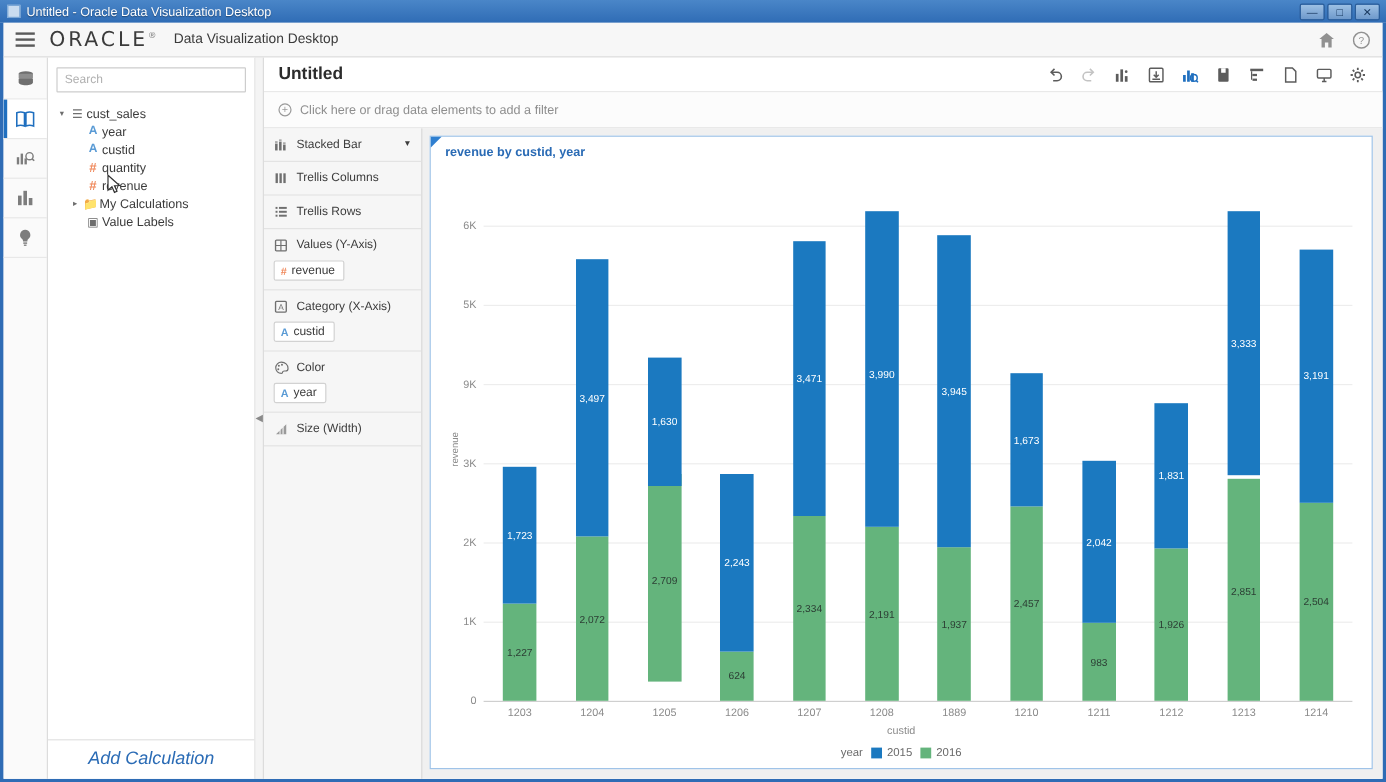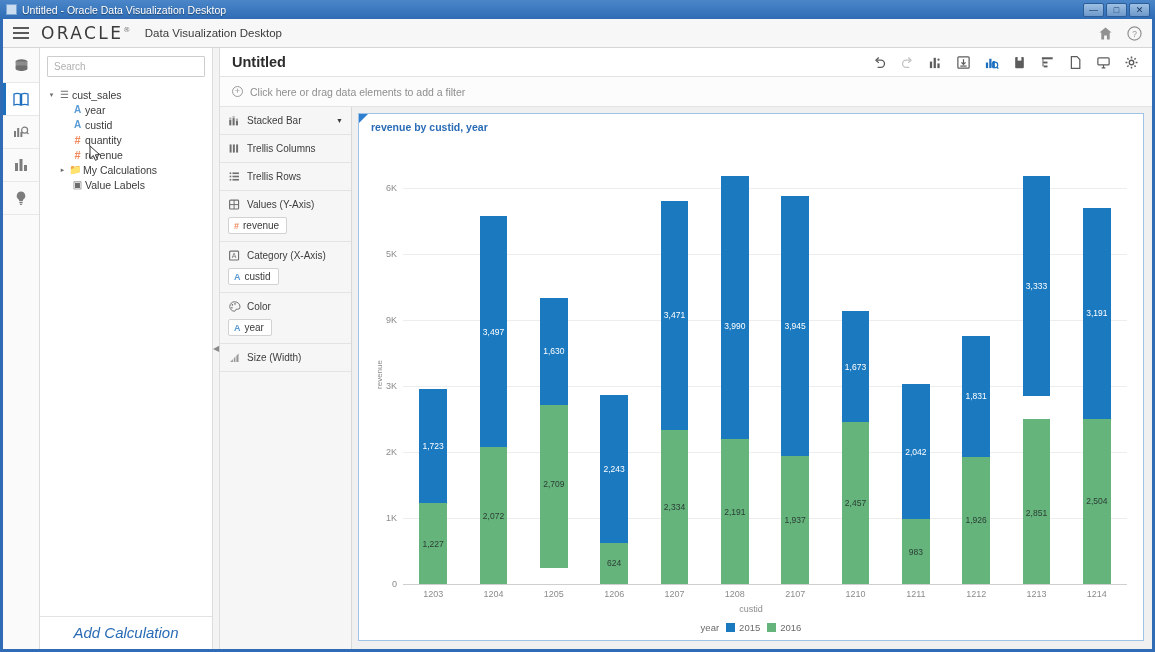--- a/index.html
+++ b/index.html
@@ -597,32 +597,32 @@
                       <div class="seg s2015" style="bottom: 154.044px; height: 229.086px;">
                         <div class="seg-label" style="top: 109.543px;">3,471</div>
                       </div>
                       <div class="xtick">1207</div>
                     </div>
                     <div class="bar-group" style="left: 317.957px; width: 27.7533px; height: 429px;">
                       <div class="seg s2016" style="bottom: 0px; height: 144.606px;">
                         <div class="seg-label" style="top: 67.303px;">2,191</div>
                       </div>
                       <div class="seg s2015" style="bottom: 144.606px; height: 263.34px;">
-                        <div class="seg-label" style="top: 145px;">3,990</div>
+                        <div class="seg-label" style="top: 131px;">3,990</div>
                       </div>
                       <div class="xtick">1208</div>
                     </div>
                     <div class="bar-group" style="left: 378.29px; width: 27.7533px; height: 429px;">
                       <div class="seg s2016" style="bottom: 0px; height: 127.842px;">
                         <div class="seg-label" style="top: 58.921px;">1,937</div>
                       </div>
                       <div class="seg s2015" style="bottom: 127.842px; height: 260.37px;">
                         <div class="seg-label" style="top: 125.185px;">3,945</div>
                       </div>
-                      <div class="xtick">2107</div>
+                      <div class="xtick">1889</div>
                     </div>
                     <div class="bar-group" style="left: 438.623px; width: 27.7533px; height: 429px;">
                       <div class="seg s2016" style="bottom: 0px; height: 162.162px;">
                         <div class="seg-label" style="top: 76.081px;">2,457</div>
                       </div>
                       <div class="seg s2015" style="bottom: 162.162px; height: 110.418px;">
                         <div class="seg-label" style="top: 50.209px;">1,673</div>
                       </div>
                       <div class="xtick">1210</div>
                     </div>
@@ -638,21 +638,21 @@
                     <div class="bar-group" style="left: 559.29px; width: 27.7533px; height: 429px;">
                       <div class="seg s2016" style="bottom: 0px; height: 127.116px;">
                         <div class="seg-label" style="top: 58.558px;">1,926</div>
                       </div>
                       <div class="seg s2015" style="bottom: 127.116px; height: 120.846px;">
                         <div class="seg-label" style="top: 55.423px;">1,831</div>
                       </div>
                       <div class="xtick">1212</div>
                     </div>
                     <div class="bar-group" style="left: 619.623px; width: 27.7533px; height: 429px;">
-                      <div class="seg s2016" style="bottom: 0px; height: 165px;">
+                      <div class="seg s2016" style="bottom: 0px; height: 185px;">
                         <div class="seg-label" style="top: 89.083px;">2,851</div>
                       </div>
                       <div class="seg s2015" style="bottom: 188.166px; height: 219.978px;">
                         <div class="seg-label" style="top: 104.989px;">3,333</div>
                       </div>
                       <div class="xtick">1213</div>
                     </div>
                     <div class="bar-group" style="left: 679.957px; width: 27.7533px; height: 429px;">
                       <div class="seg s2016" style="bottom: 0px; height: 165.264px;">
                         <div class="seg-label" style="top: 77.632px;">2,504</div>

